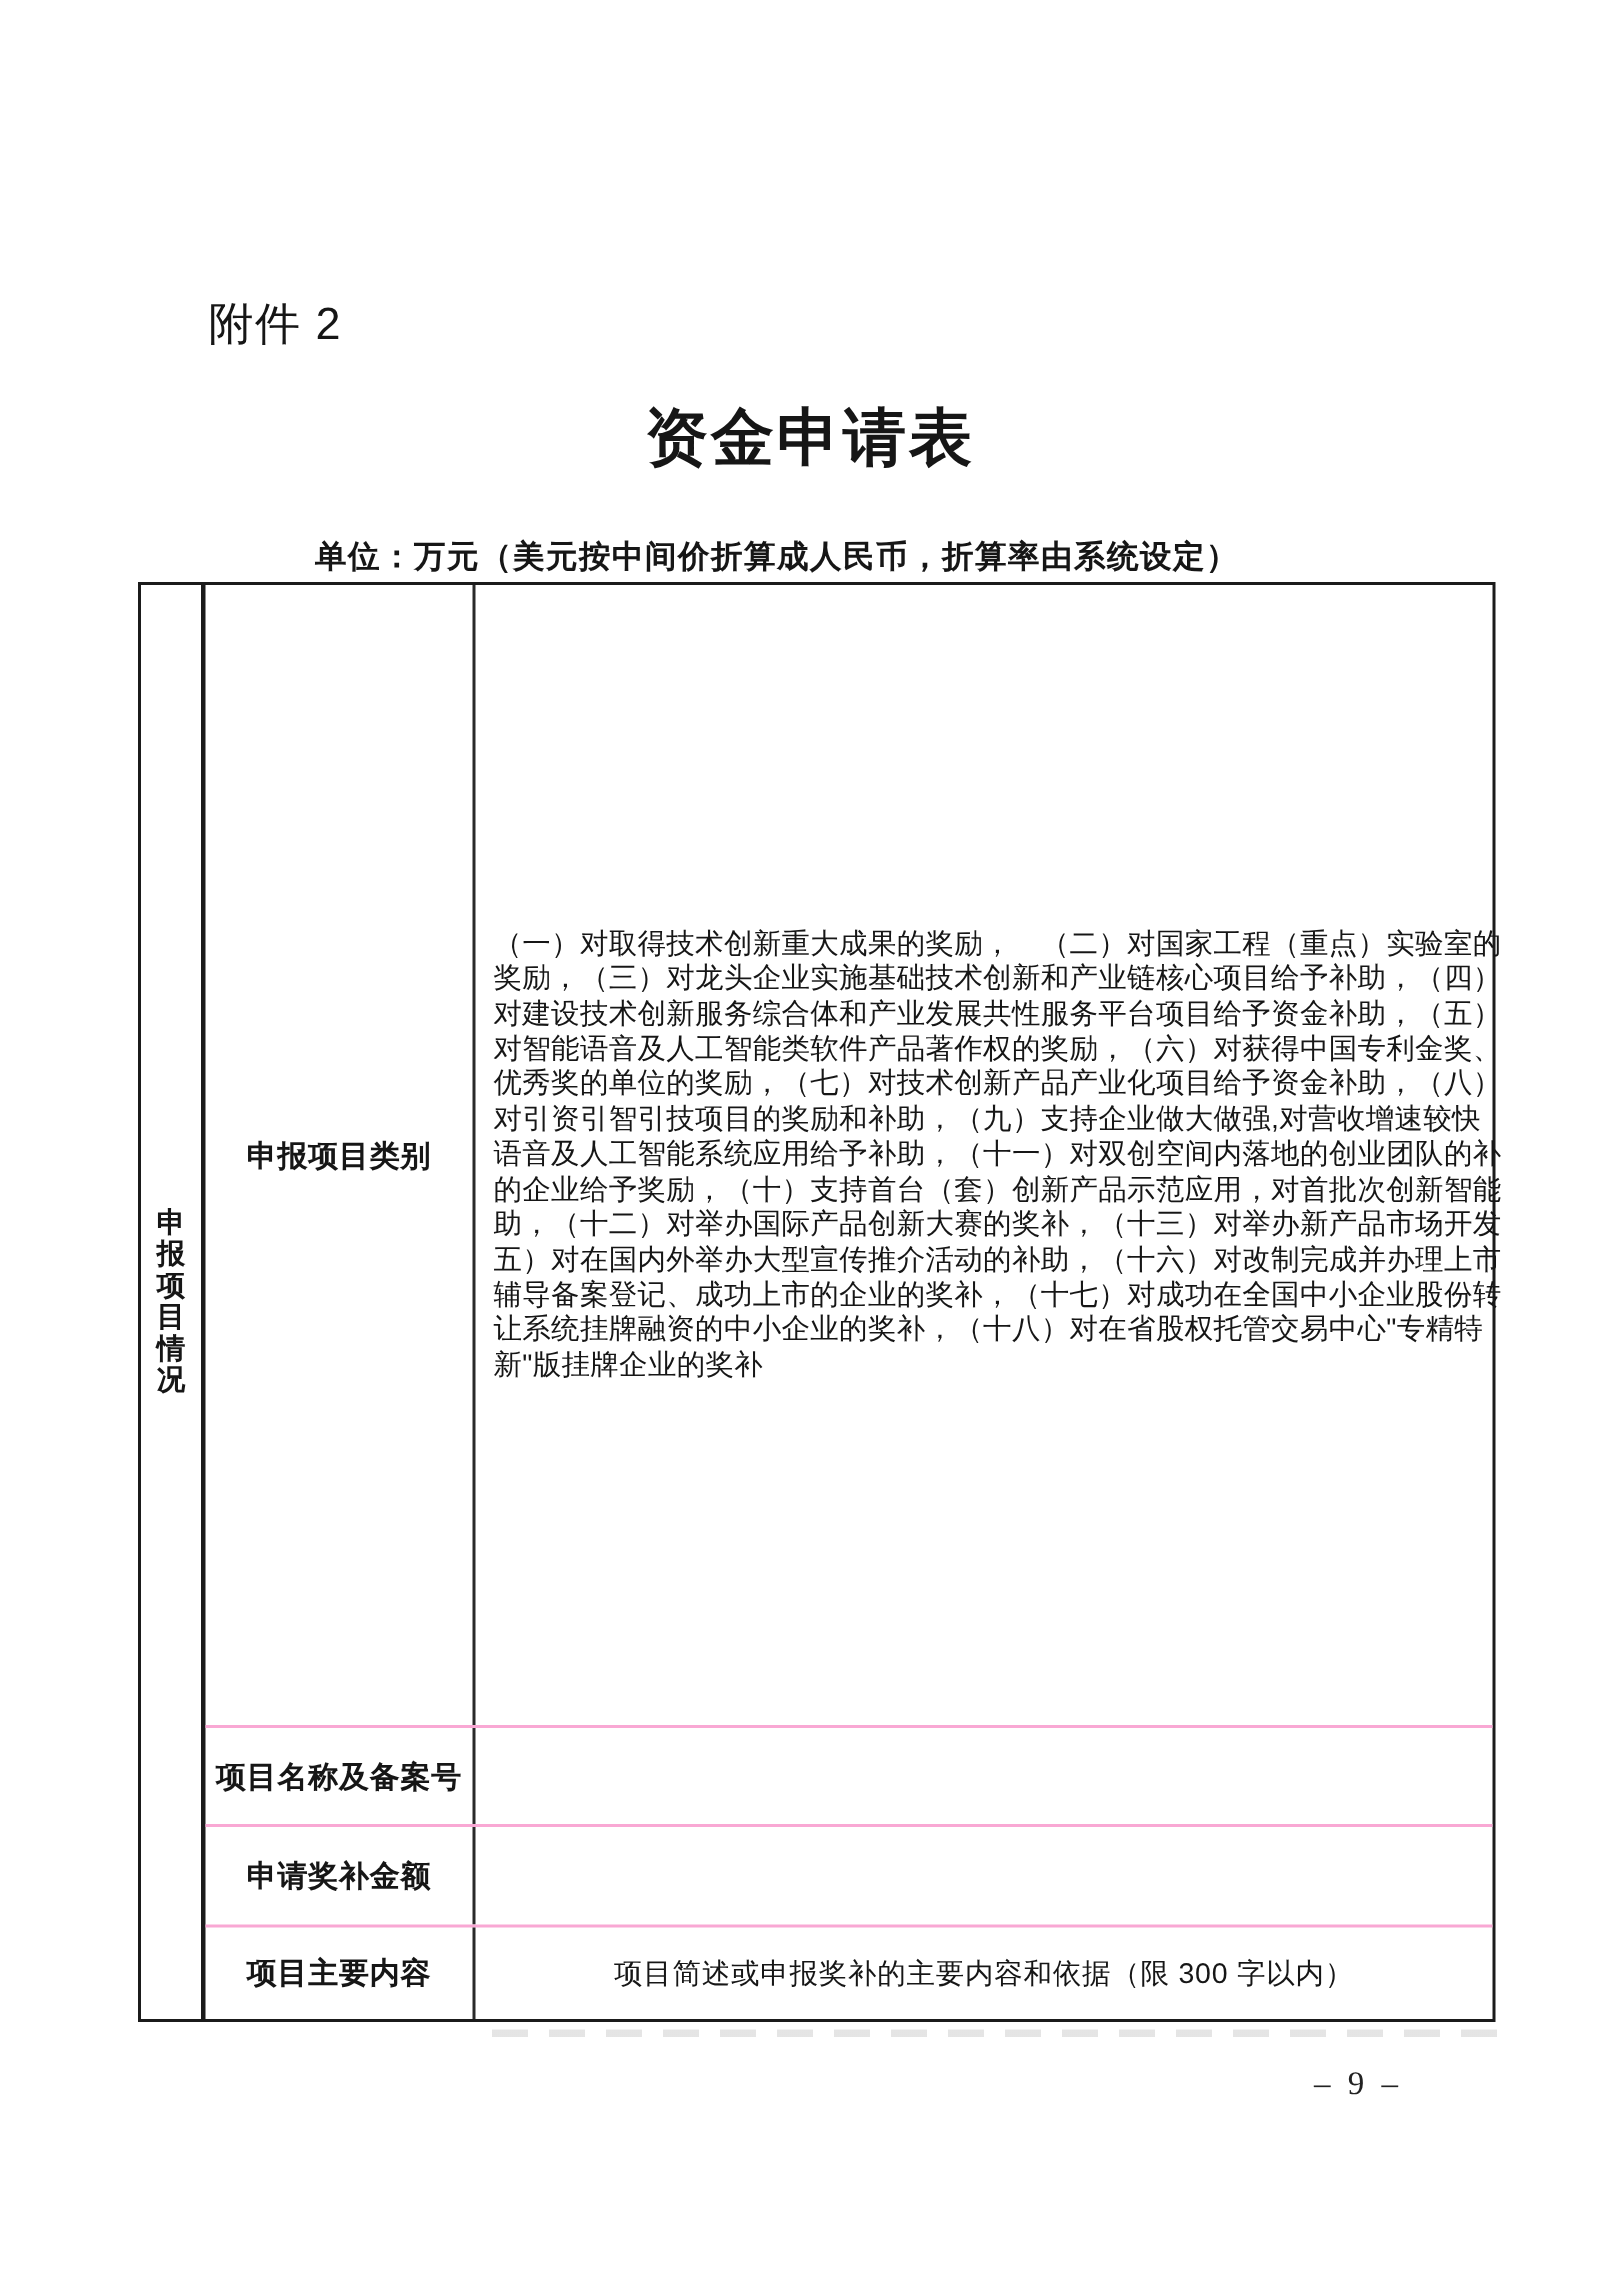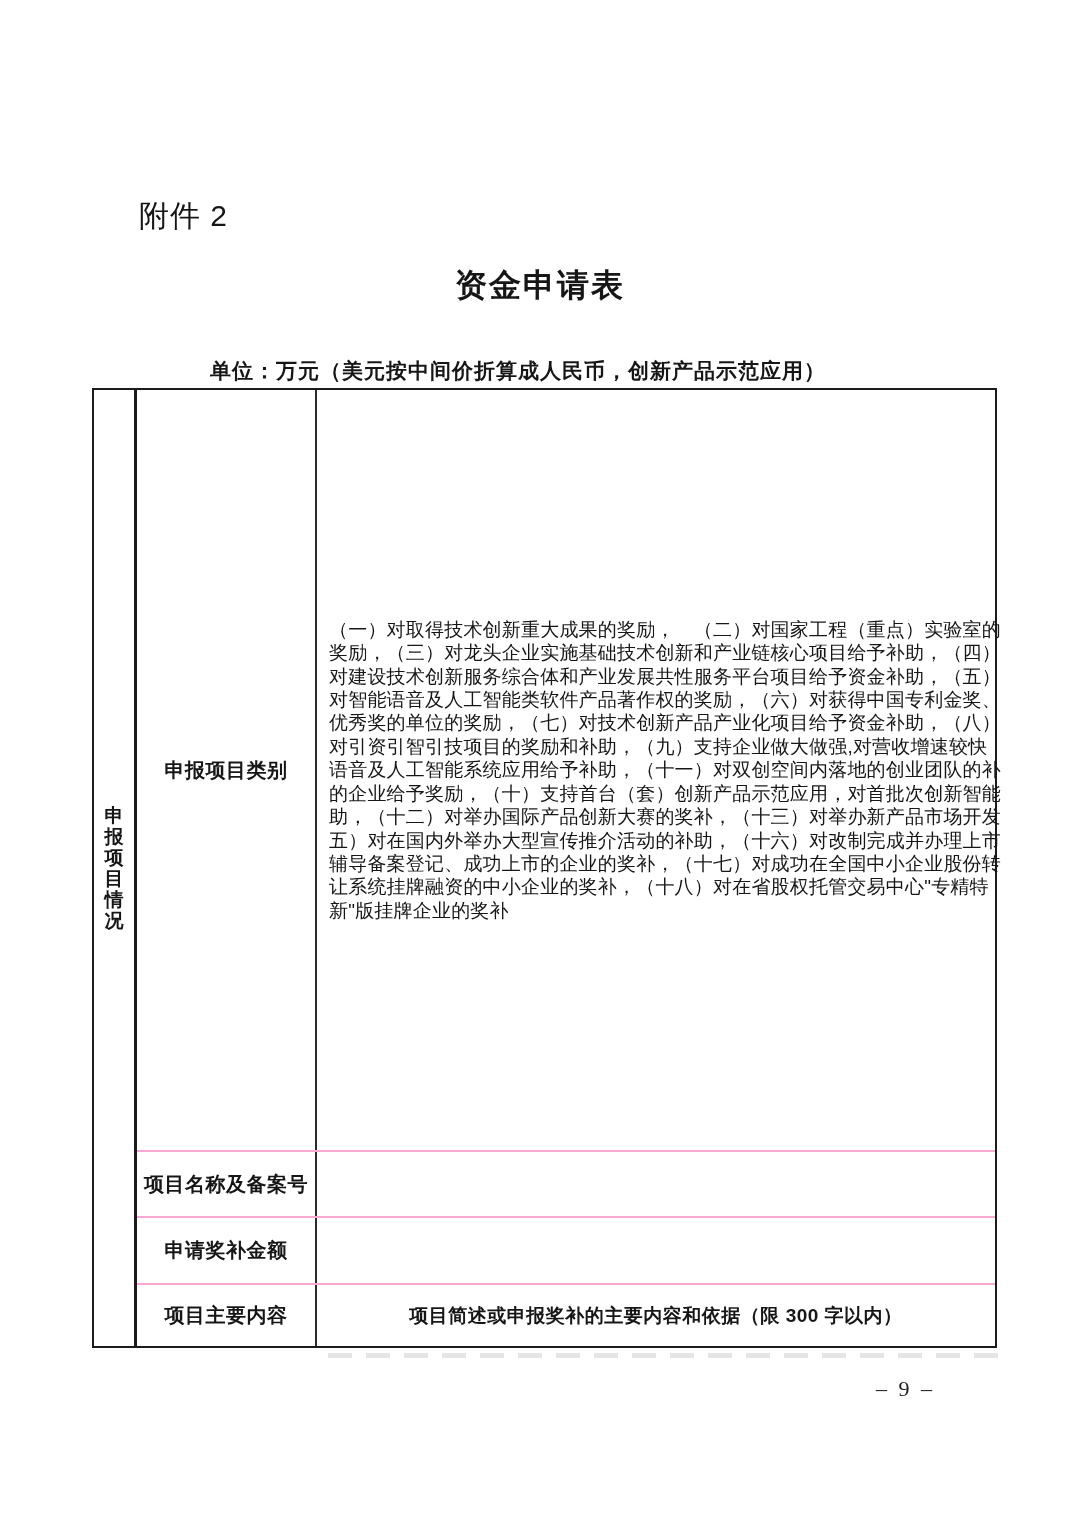--- a/index.html
+++ b/index.html
@@ -14,21 +14,21 @@
 
   .attachment-label {
     position: absolute; left: 139px; top: 196px;
     font-size: 30px; font-weight: 500; letter-spacing: 1px;
   }
 
   .doc-title {
     position: absolute; left: 0; top: 264px; width: 100%;
     text-align: center;
     font-family: Liberation Mono, monospace;
-    font-size: 32px; font-weight: 700; letter-spacing: 2px;
+    font-size: 42px; font-weight: 700; letter-spacing: 2px;
   }
 
   .unit-note {
     position: absolute; left: 210px; top: 357px;
     font-size: 21px; font-weight: 600; letter-spacing: 1px;
   }
 
   .form-table {
     position: absolute; left: 92px; top: 388px;
     width: 905px; height: 960px;
@@ -71,21 +71,21 @@
     padding: 0 5px 0 12px;
   }
   .category-paragraph { width: 100%; }
   .content-line {
     font-size: 19px; line-height: 23.4px; font-weight: 500;
     white-space: nowrap; letter-spacing: 0.2px;
   }
 
   .centered-content {
     display: flex; align-items: center; justify-content: center;
-    font-size: 19px; font-weight: 700; letter-spacing: 0.5px;
+    font-size: 19px; font-weight: 400; letter-spacing: 0.5px;
   }
 
   .scan-streak {
     position: absolute; left: 328px; top: 1353px;
     width: 678px; height: 5px;
     background: repeating-linear-gradient(90deg,
       #dcdcdc 0px, #dcdcdc 24px, rgba(255,255,255,0) 24px, rgba(255,255,255,0) 38px);
     opacity: 0.75;
   }
 
@@ -95,21 +95,21 @@
     font-size: 22px; letter-spacing: 3px; color: #222222;
   }
 </style>
 </head>
 <body>
 
 <div class="attachment-label">附件 2</div>
 
 <div class="doc-title">资金申请表</div>
 
-<div class="unit-note">单位：万元（美元按中间价折算成人民币，创新产品示范应用）</div>
+<div class="unit-note">单位：万元（美元按中间价折算成人民币，折算率由系统设定）</div>
 
 <div class="form-table">
 
   <div class="group-cell">
 
   <div class="group-char">申</div>
       <div class="group-char">报</div>
       <div class="group-char">项</div>
       <div class="group-char">目</div>
       <div class="group-char">情</div>

